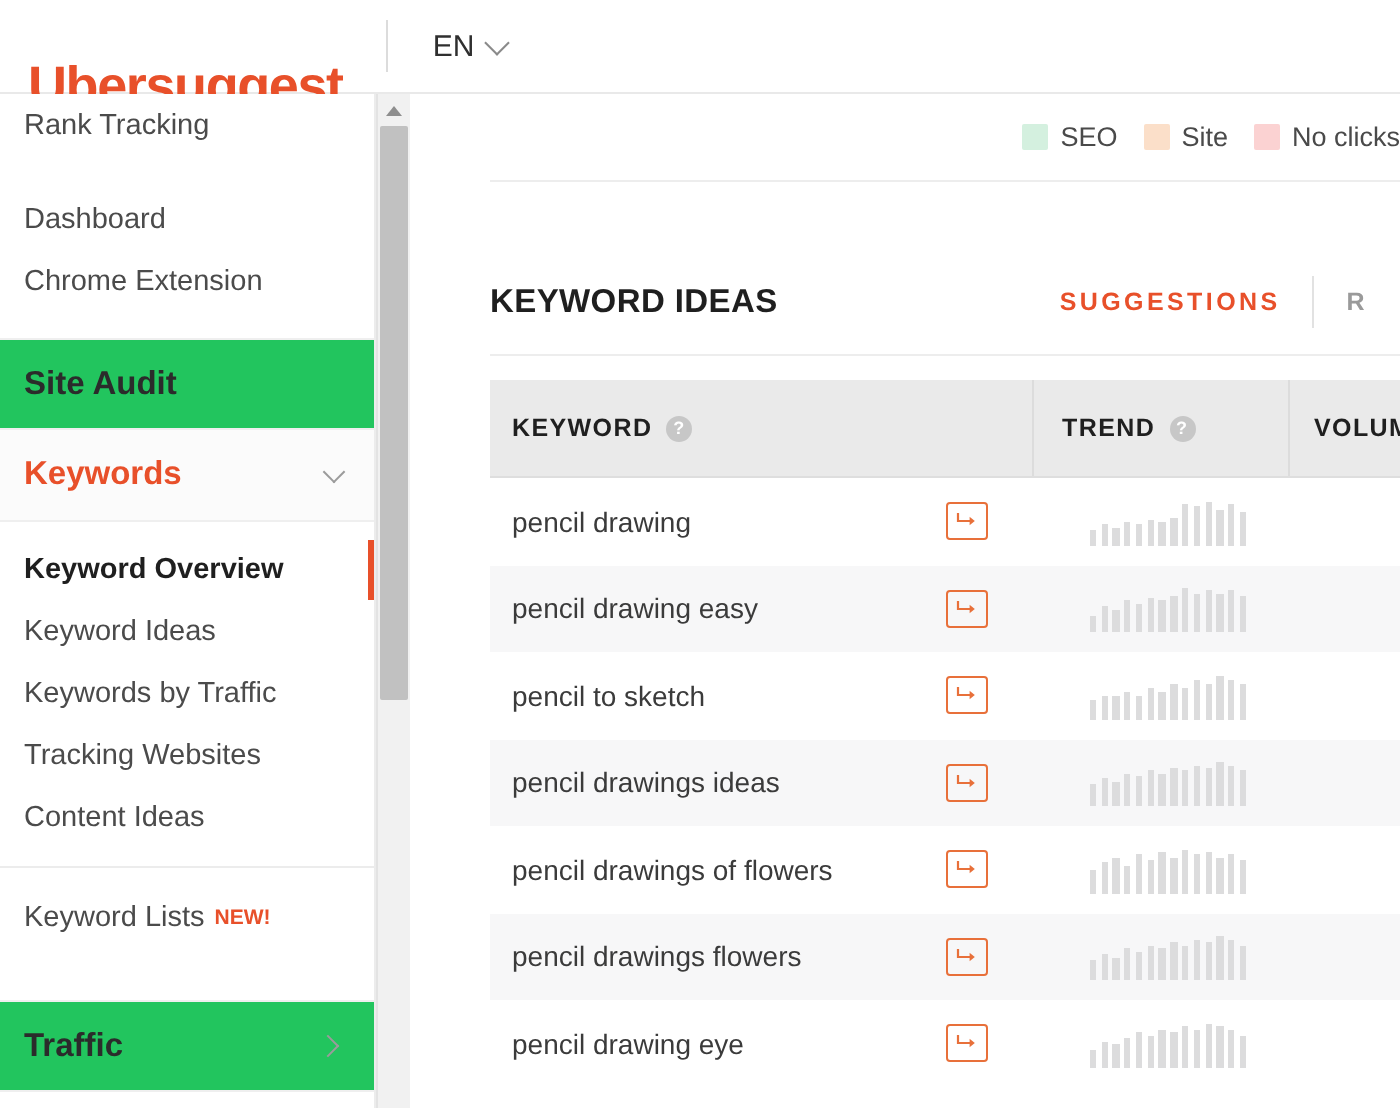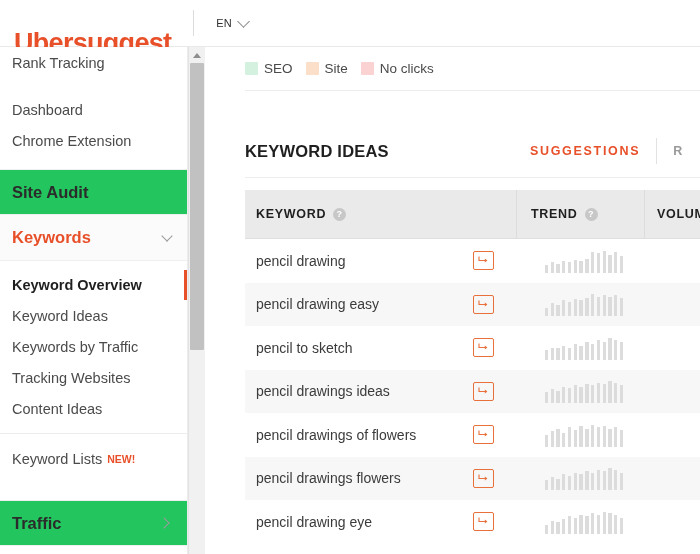--- a/index.html
+++ b/index.html
@@ -19,21 +19,21 @@
   }
   .logo {
     margin-left: 14px; font-size: 27px; font-weight: bold;
     color: #e8502a; letter-spacing: -0.7px; margin-top: 40px;
   }
   .hdr-divider {
     width: 1px; height: 26px; background: #dcdcdc; margin-left: 22px;
   }
   .lang {
     margin-left: 22px; display: flex; align-items: center; gap: 7px;
-    font-size: 11px; color: #2f2f2f; cursor: pointer;
+    font-size: 15px; color: #2f2f2f; cursor: pointer;
   }
   .chev-down {
     width: 9px; height: 9px; border-right: 1.6px solid #8a8a8a;
     border-bottom: 1.6px solid #8a8a8a; transform: rotate(45deg);
     margin-top: -4px;
   }
 
   
   .sidebar {
     position: absolute; left: 0; top: 47px; width: 188px; height: 507px;
@@ -93,20 +93,21 @@
 
   
   .main {
     position: absolute; left: 206px; top: 47px; width: 494px; height: 507px;
     background: #fff; overflow: hidden;
   }
   .legend-bar {
     position: absolute; left: 39px; top: 0; width: 455px; height: 44px;
     background: #fff; display: flex; align-items: center; gap: 13px;
     border-bottom: 1px solid #ededed;
+    justify-content: flex-end;
   }
   .legend-entry { display: flex; align-items: center; gap: 6px; }
   .swatch { width: 13px; height: 13px; border-radius: 1px; }
   .legend-label { font-size: 13.5px; color: #4a4a4a; }
 
   .section-head {
     position: absolute; left: 39px; top: 78px; width: 455px; height: 53px;
     display: flex; align-items: center; justify-content: space-between;
     border-bottom: 1px solid #ededed; background: #fff;
   }

